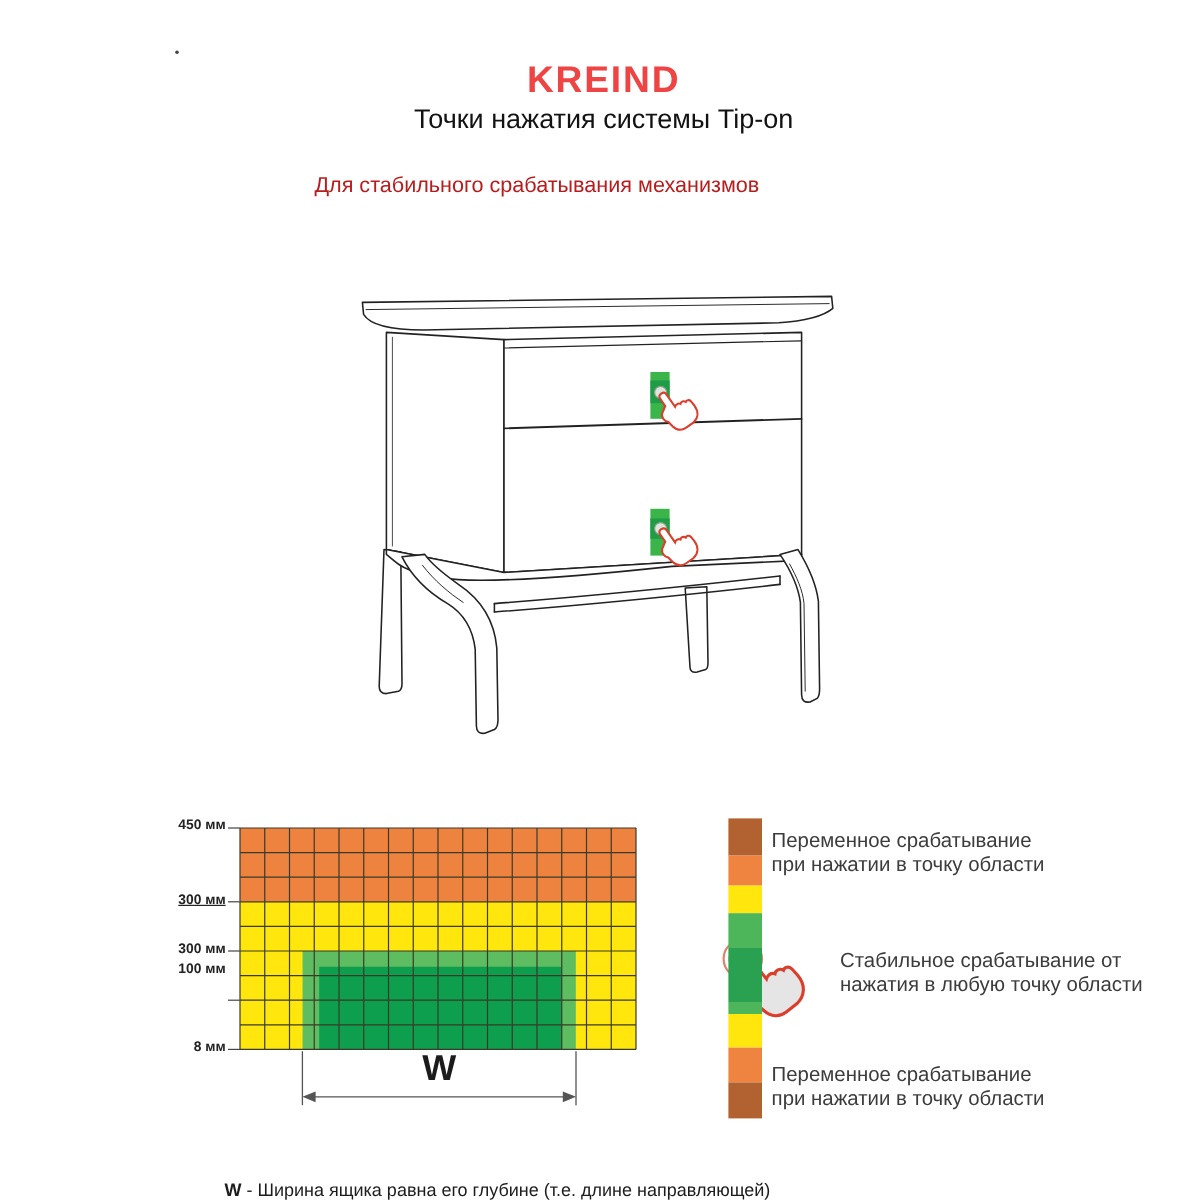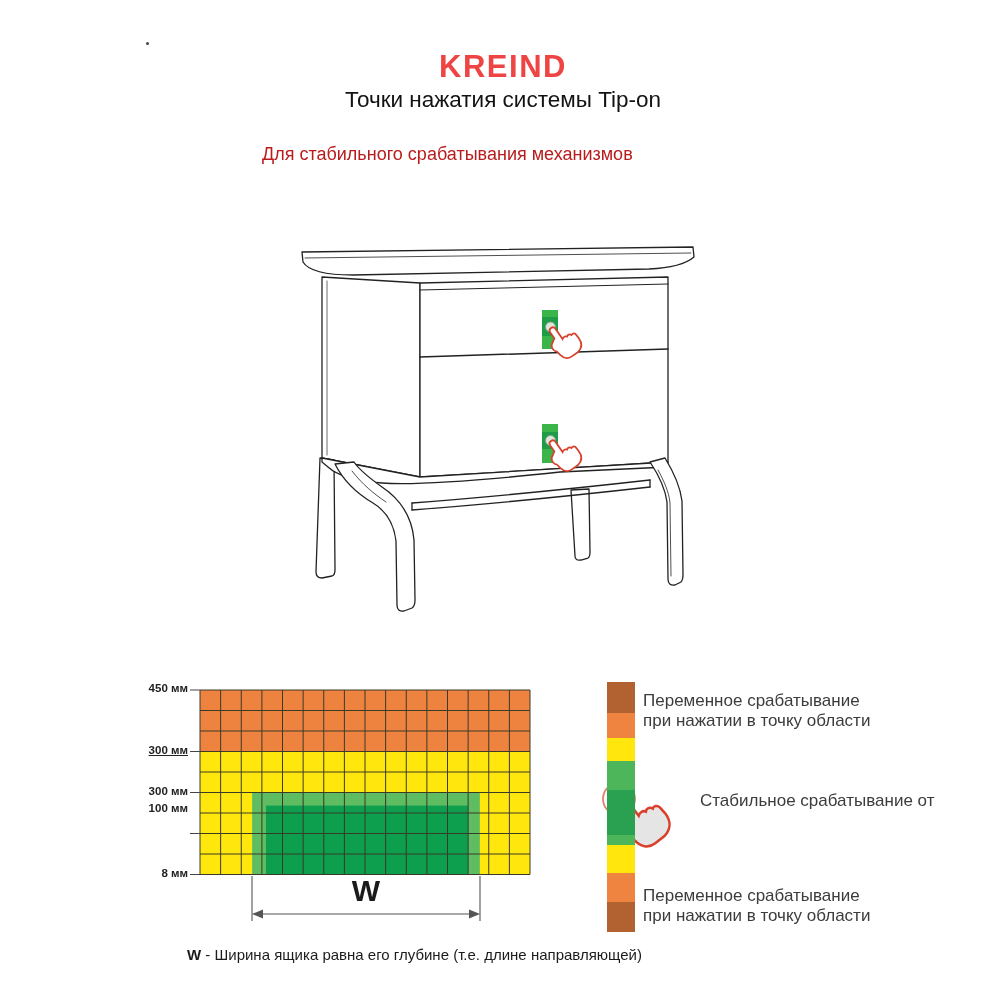--- a/index.html
+++ b/index.html
@@ -10,21 +10,21 @@
          letter-spacing:1.5px;color:#ef4444;font-weight:bold;}
   .subtitle{left:250px;top:87px;width:506px;text-align:center;font-size:22.5px;color:#121212;}
   .desc{left:262px;top:138px;font-size:18px;line-height:33px;color:#b91c1c;}
   .stray-dot{left:146px;top:42px;width:3px;height:3px;background:#444;border-radius:50%;}
   #figure{position:absolute;left:0;top:0;width:1000px;height:1000px;}
   #tick-labels{position:absolute;left:0;top:0;width:1000px;height:1000px;pointer-events:none;}
   .ytick{position:absolute;left:108px;width:80px;text-align:right;
          font-size:11.5px;font-weight:bold;color:#222;}
   .wlabel{left:340px;top:874px;width:52px;text-align:center;
           font-size:30px;font-weight:bold;color:#1b1b1b;}
-  .capt{left:187px;top:946px;font-size:15px;color:#1c1c1c;}
+  .capt{left:187px;top:984px;font-size:15px;color:#1c1c1c;}
   .capt b{font-weight:bold;}
   #legend-bar{position:absolute;left:607px;top:682px;width:28px;font-size:0;}
   .litem{position:absolute;font-size:17px;line-height:20px;color:#3c3c3c;}
   .li0{left:643px;top:691px;}
   .li1{left:700px;top:791px;}
   .li2{left:643px;top:886px;}
 </style>
 </head>
 <body>
 
@@ -159,17 +159,18 @@
     <div style="height: 28px; background: rgb(255, 231, 13);"></div>
     <div style="height: 29px; background: rgb(239, 131, 64);"></div>
     <div style="height: 30px; background: rgb(178, 98, 48);"></div>
   </div>
 <div class="litem li0">
   <div>Переменное срабатывание</div>
   <div>при нажатии в точку области</div>
 </div>
 <div class="litem li1">
   <div>Стабильное срабатывание от</div>
+  <div>нажатия в любую точку области</div>
 </div>
 <div class="litem li2">
   <div>Переменное срабатывание</div>
   <div>при нажатии в точку области</div>
 </div>
 
 </body></html>

